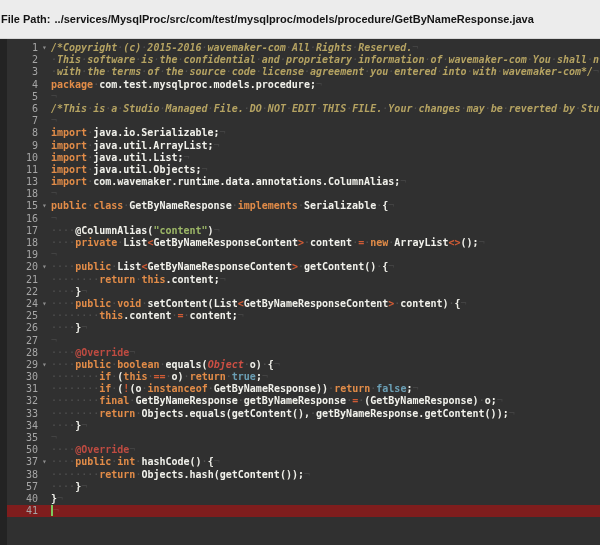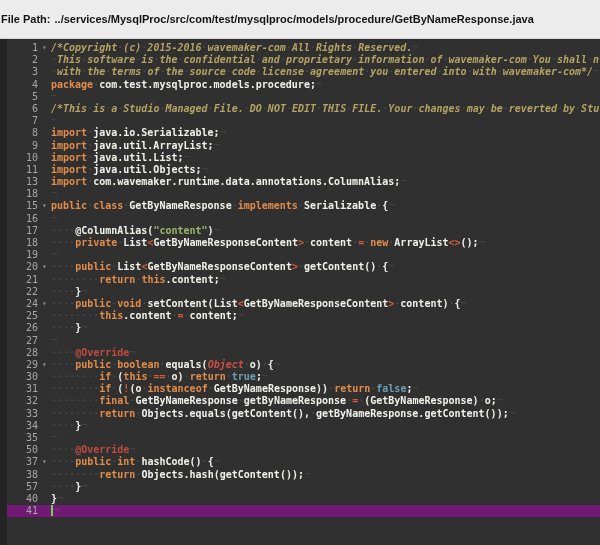--- a/index.html
+++ b/index.html
@@ -19,21 +19,21 @@
     position:relative;height:514px;background:var(--bg,#303030);
     overflow:hidden;padding-top:3px;box-sizing:border-box;
     font-family:"DejaVu Sans Mono",monospace;font-size:10px;font-weight:bold;
   }
   .leftstrip{
     position:absolute;left:0;top:0;bottom:0;width:7px;background:#232323;
   }
   .line{
     display:flex;height:12.2px;line-height:12.2px;white-space:pre;
   }
-  .line.active{background:#701a75;}
+  .line.active{background:#7f1d1d;}
   .num{
     flex:none;width:38px;text-align:right;color:var(--num,#a6a6a6);
     font-weight:normal;font-size:10px;
   }
   .fold{
     flex:none;width:13px;text-align:center;color:#8d8d8d;font-size:8px;
     font-weight:normal;line-height:12.2px;cursor:pointer;
   }
   .code{flex:1;white-space:pre;color:var(--plain,#f1f1eb);overflow:hidden;}
   .tok{white-space:pre;}

